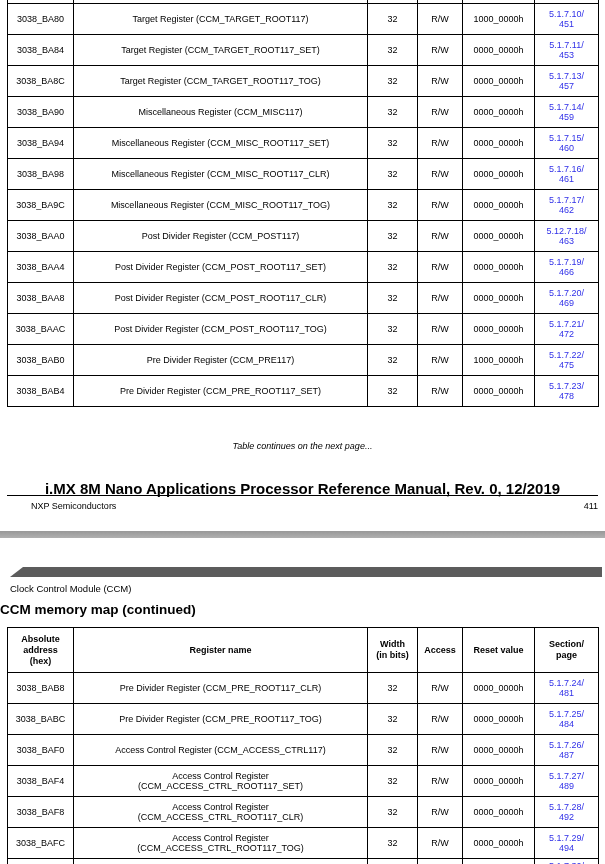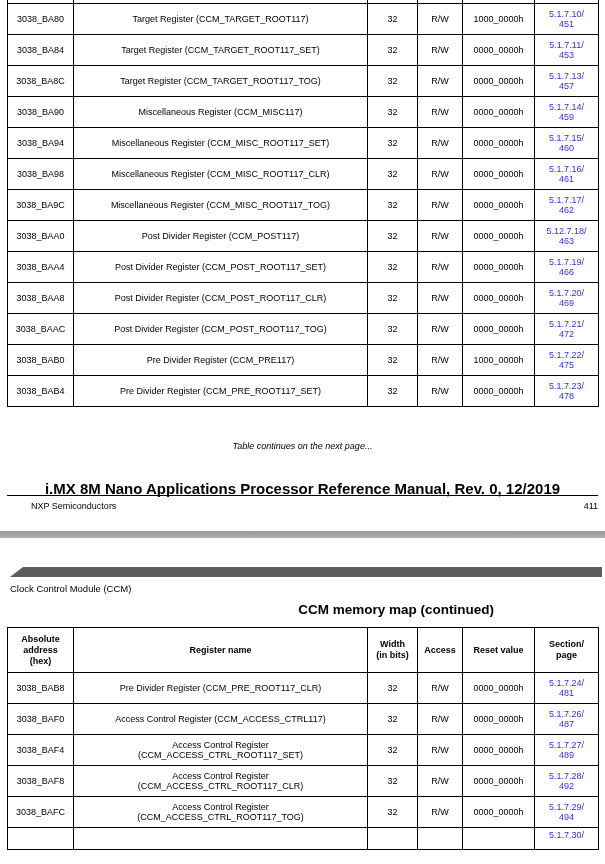--- a/index.html
+++ b/index.html
@@ -59,21 +59,21 @@
   }
   .chapter-bar{
     position:absolute;top:567px;left:10px;width:592px;height:10px;
     background:var(--bar-dark);
     clip-path:polygon(13px 0,100% 0,100% 100%,0 100%);
   }
   .chapter-label{
     position:absolute;top:583px;left:10px;font-weight:normal;font-size:9.5px;
   }
   .page2-title{
-    position:absolute;top:602px;left:0;width:494px;text-align:right;
+    position:absolute;top:602px;left:0;width:494px;text-align:left;
     font-weight:bold;font-size:13.5px;
   }
   #table-page1{top:-2px;}
   #table-page2{top:627px;}
   col.c-addr{width:66px;}
   col.c-name{width:294px;}
   col.c-w{width:50px;}
   col.c-acc{width:45px;}
   col.c-rst{width:72px;}
   col.c-sec{width:64px;}
@@ -278,20 +278,29 @@
       <tr class="row">
         <td class="addr">3038_BAB8</td>
         <td class="name">Pre Divider Register (CCM_PRE_ROOT117_CLR)</td>
         <td class="w">32</td>
         <td class="acc">R/W</td>
         <td class="rst">0000_0000h</td>
         <td class="sec">5.1.7.24/
 481</td>
       </tr>
 
+      <tr class="row">
+        <td class="addr">3038_BABC</td>
+        <td class="name">Pre Divider Register (CCM_PRE_ROOT117_TOG)</td>
+        <td class="w">32</td>
+        <td class="acc">R/W</td>
+        <td class="rst">0000_0000h</td>
+        <td class="sec">5.1.7.25/
+484</td>
+      </tr>
 
       <tr class="row">
         <td class="addr">3038_BAF0</td>
         <td class="name">Access Control Register (CCM_ACCESS_CTRL117)</td>
         <td class="w">32</td>
         <td class="acc">R/W</td>
         <td class="rst">0000_0000h</td>
         <td class="sec">5.1.7.26/
 487</td>
       </tr>

